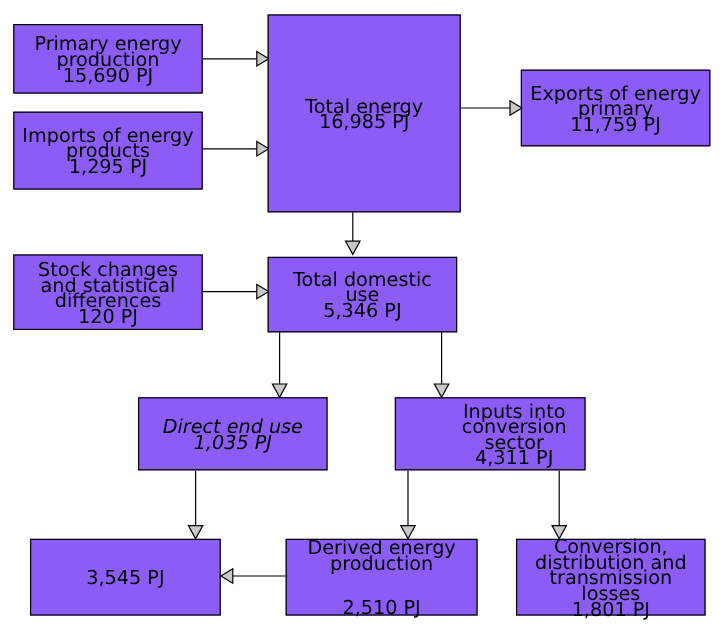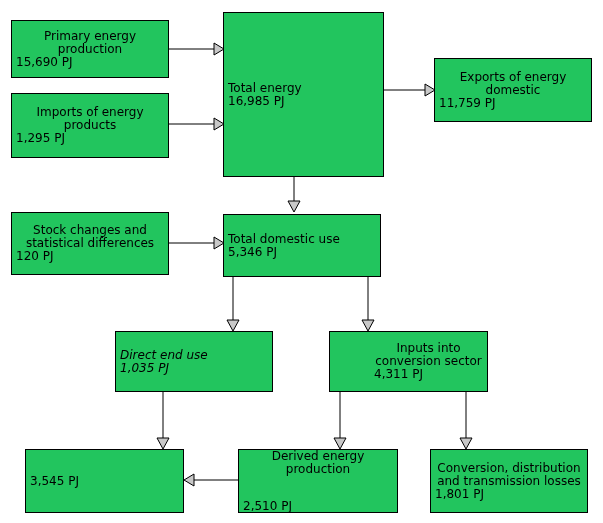--- a/index.html
+++ b/index.html
@@ -12,28 +12,28 @@
     width: 603px;
     height: 523px;
     background: #ffffff;
     font-family: "DejaVu Sans", "Liberation Sans", sans-serif;
     overflow: hidden;
   }
   .flow-box {
     position: absolute;
     box-sizing: border-box;
     border: 1px solid #000000;
-    background: #22c55e;
+    background: #8b5cf6;
     display: flex;
     flex-direction: column;
-    align-items: flex-start;
+    align-items: center;
     justify-content: center;
     text-align: center;
     color: #000000;
-    font-size: 12px;
+    font-size: 16px;
     line-height: 13px;
     padding: 2px 4px;
     z-index: 2;
   }
   .flow-box .box-label,
   .flow-box .box-value {
     display: block;
     white-space: pre-line;
   }
   svg.connectors {
@@ -106,21 +106,21 @@
     <span class="box-label">Imports of energy products</span>
     <span class="box-value">1,295 PJ</span>
   </div>
 
   <div class="flow-box" style="left:223px; top:12px; width:161px; height:165px;">
     <span class="box-label">Total energy</span>
     <span class="box-value">16,985 PJ</span>
   </div>
 
   <div class="flow-box" style="left:434px; top:58px; width:158px; height:64px;">
-    <span class="box-label">Exports of energy domestic</span>
+    <span class="box-label">Exports of energy primary</span>
     <span class="box-value">11,759 PJ</span>
   </div>
 
   <div class="flow-box" style="left:11px; top:212px; width:158px; height:63px;">
     <span class="box-label">Stock changes and statistical differences</span>
     <span class="box-value">120 PJ</span>
   </div>
 
   <div class="flow-box" style="left:223px; top:214px; width:158px; height:63px;">
     <span class="box-label">Total domestic use</span>

